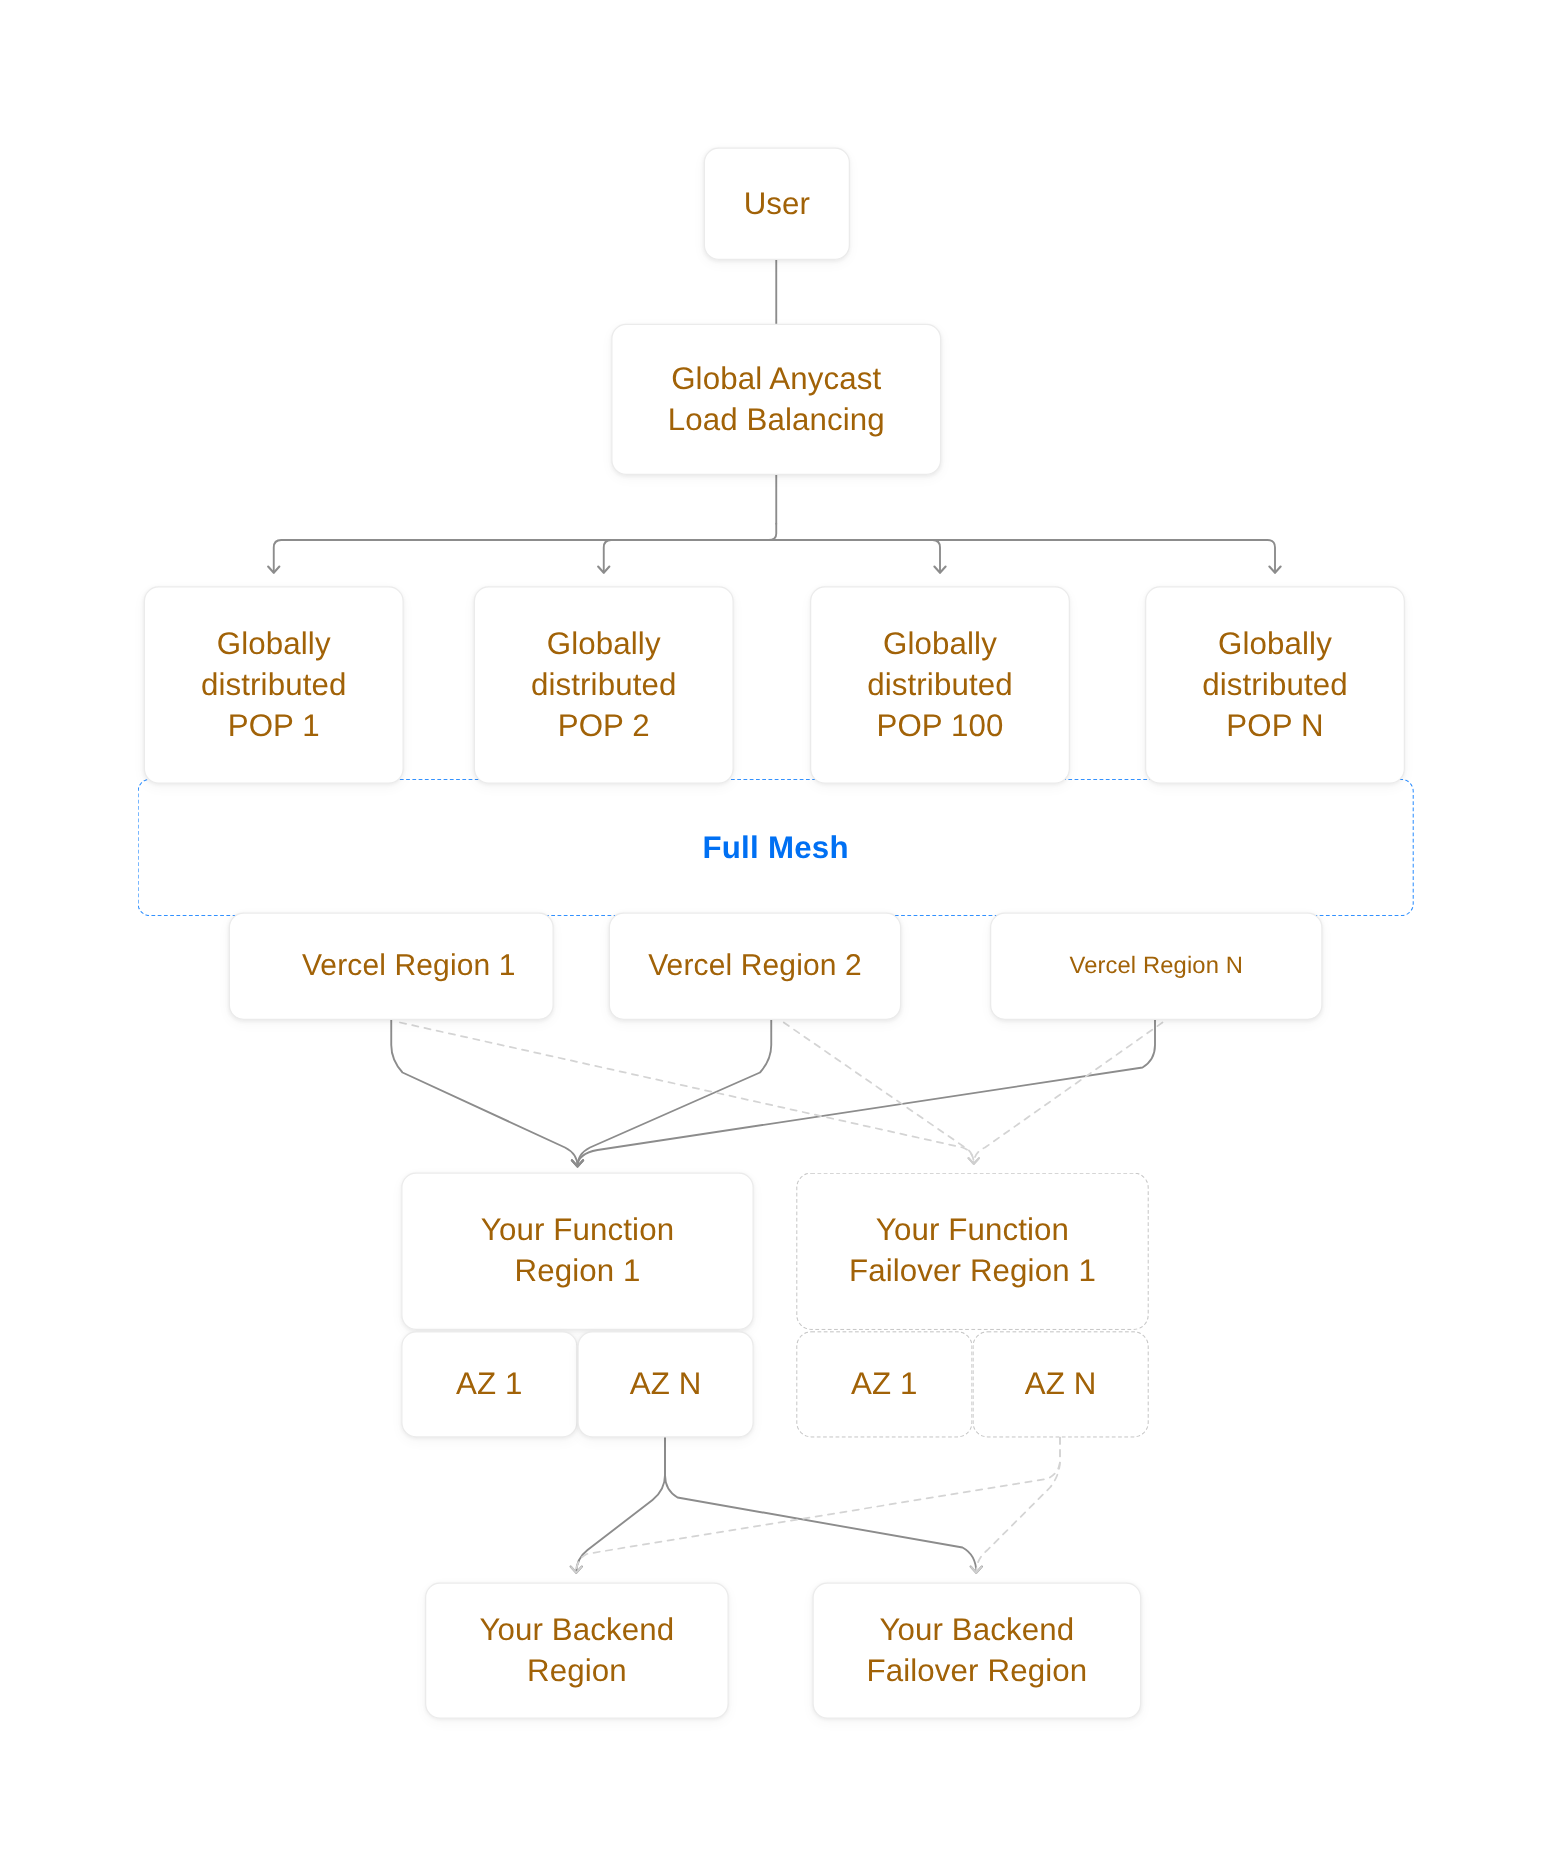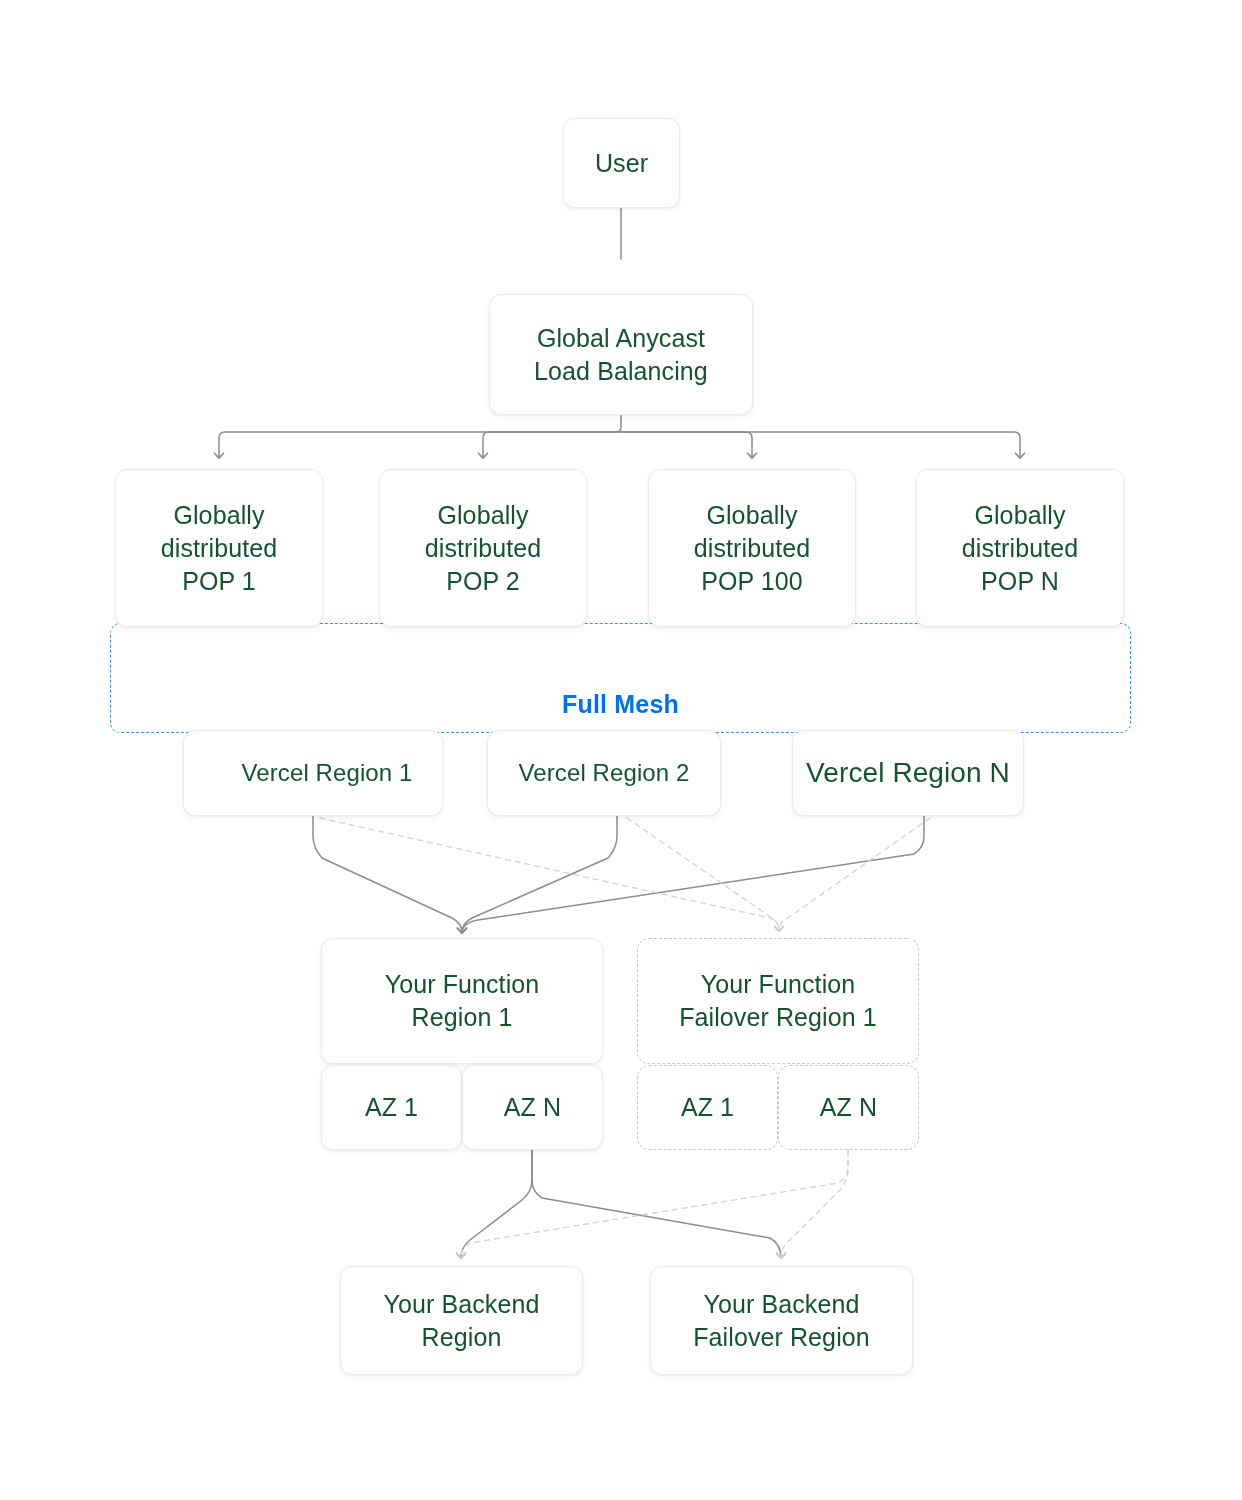--- a/index.html
+++ b/index.html
@@ -31,74 +31,74 @@
     position: absolute;
     box-sizing: border-box;
     display: flex;
     align-items: center;
     justify-content: center;
     text-align: center;
     background: #ffffff;
     border: 1px solid #ebebeb;
     border-radius: 12px;
     box-shadow: 0 1px 3px rgba(0,0,0,0.055), 0 3px 10px rgba(0,0,0,0.035);
-    color: #14532d;
+    color: #a16207;
     line-height: 1.32;
     letter-spacing: 0.1px;
     z-index: 2;
   }
   .node.dashed {
     background: transparent;
     border: 1.4px dashed #c9c9c9;
     box-shadow: none;
   }
   .node .label {
     white-space: pre-line;
     padding: 0 8px;
   }
 
   
   .n-user        { left: 563px;  top: 118px;  width: 117px; height: 90px;  font-size: 25px; }
-  .n-anycast     { left: 489px;  top: 259px;  width: 264px; height: 121px; font-size: 25px; margin-top: 35px; }
+  .n-anycast     { left: 489px;  top: 259px;  width: 264px; height: 121px; font-size: 25px; }
 
   .n-pop1        { left: 115px;  top: 469px;  width: 208px; height: 158px; font-size: 25px; }
   .n-pop2        { left: 379px;  top: 469px;  width: 208px; height: 158px; font-size: 25px; }
   .n-pop100      { left: 648px;  top: 469px;  width: 208px; height: 158px; font-size: 25px; }
   .n-popn        { left: 916px;  top: 469px;  width: 208px; height: 158px; font-size: 25px; }
 
   .mesh-box {
     position: absolute;
     left: 110px;
     top: 623px;
     width: 1021px;
     height: 110px;
     box-sizing: border-box;
     border: 1.6px dashed #3291ff;
     border-radius: 10px;
     z-index: 1;
   }
   .mesh-label {
     position: absolute;
     left: 110px;
-    top: 649px;
+    top: 623px;
     width: 1021px;
     height: 110px;
     display: flex;
     align-items: center;
     justify-content: center;
     color: #0070f3;
     font-size: 25px;
     font-weight: 600;
     letter-spacing: 0.2px;
     z-index: 3;
   }
 
   .n-vr1         { left: 183px;  top: 730px;  width: 260px; height: 86px;  font-size: 24px; padding-left: 28px; }
   .n-vr2         { left: 487px;  top: 730px;  width: 234px; height: 86px;  font-size: 24px; }
-  .n-vrn         { left: 792px;  top: 730px;  width: 232px; height: 86px;  font-size: 28px; }
+  .n-vrn         { left: 792px;  top: 730px;  width: 266px; height: 86px;  font-size: 19px; }
 
   .n-fr1         { left: 321px;  top: 938px;  width: 282px; height: 126px; font-size: 25px; }
   .n-fr1-az1     { left: 321px;  top: 1065px; width: 141px; height: 85px;  font-size: 25px; }
   .n-fr1-azn     { left: 462px;  top: 1065px; width: 141px; height: 85px;  font-size: 25px; }
 
   .n-ffr1        { left: 637px;  top: 938px;  width: 282px; height: 126px; font-size: 25px; }
   .n-ffr1-az1    { left: 637px;  top: 1065px; width: 141px; height: 85px;  font-size: 25px; }
   .n-ffr1-azn    { left: 778px;  top: 1065px; width: 141px; height: 85px;  font-size: 25px; }
 
   .n-be          { left: 340px;  top: 1266px; width: 243px; height: 109px; font-size: 25px; }

